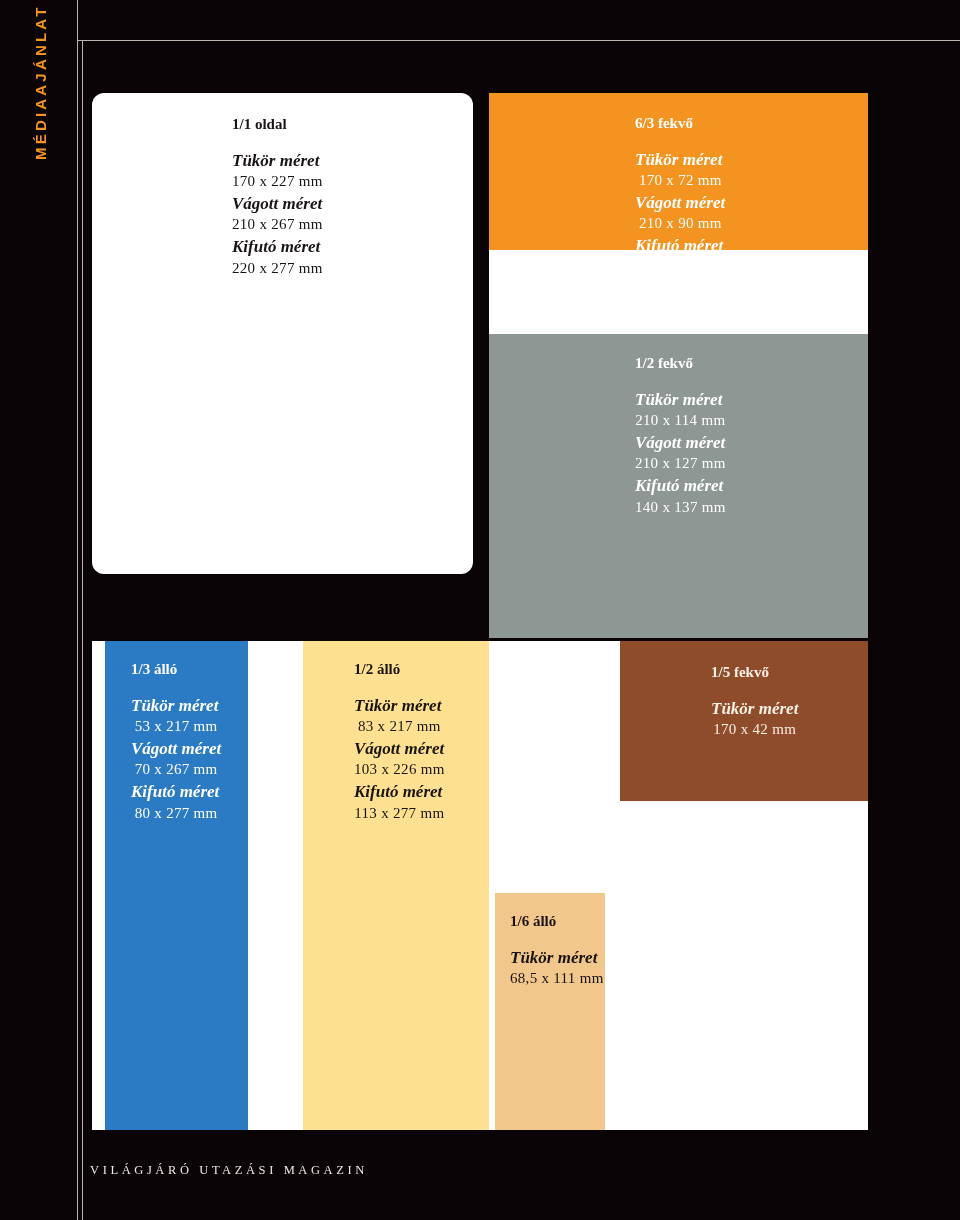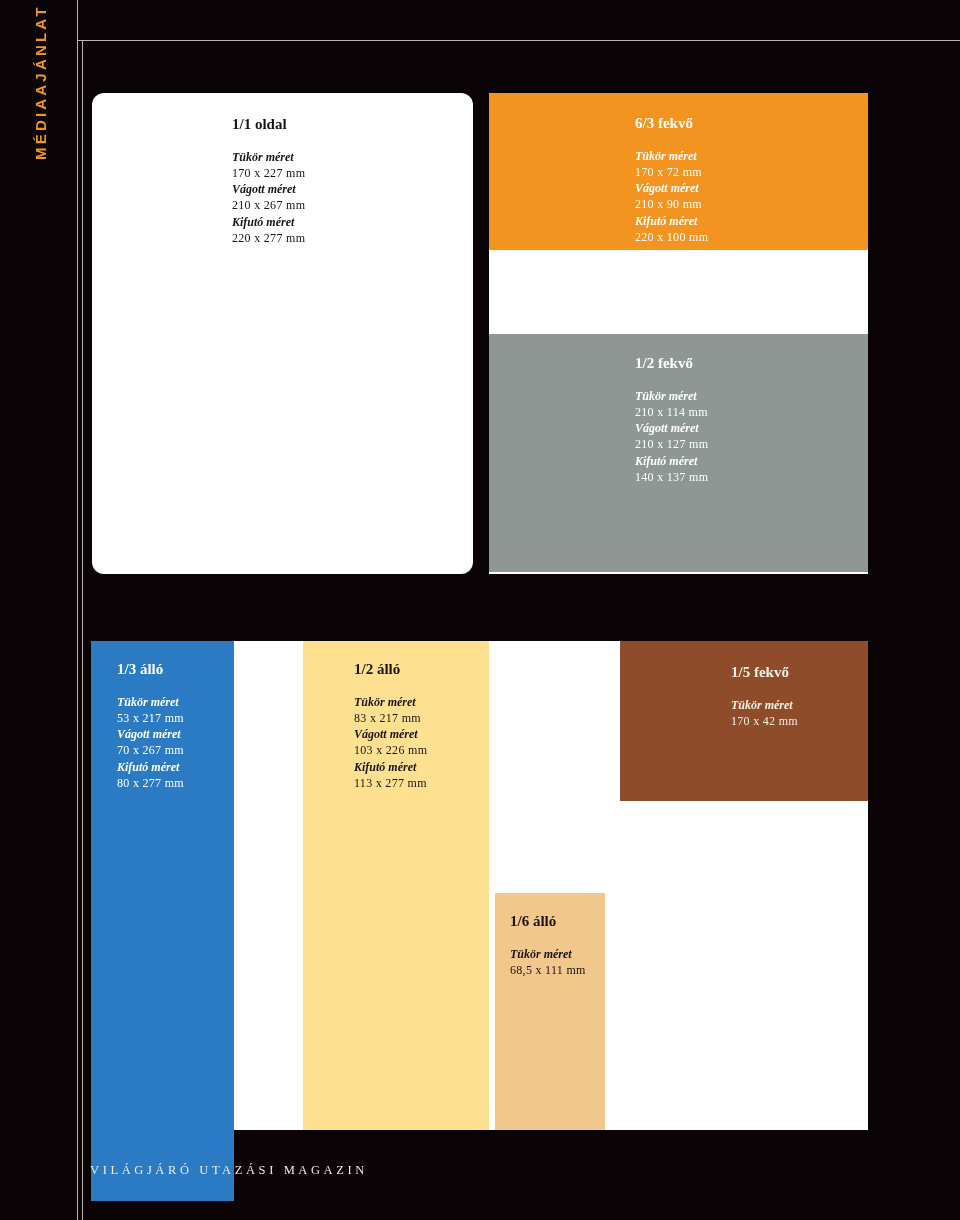--- a/index.html
+++ b/index.html
@@ -53,37 +53,38 @@
   .block .label {
     font-family: "Liberation Serif", "DejaVu Serif", serif;
     font-weight: bold;
     font-size: 15px;
     line-height: 1.25;
     margin: 0 0 16px 0;
   }
   .block .spec-name {
     font-style: italic;
     font-weight: bold;
-    font-size: 12px;
+    font-size: 17px;
     line-height: 1.32;
     margin: 0;
   }
   .block .spec-val {
-    font-size: 12px;
+    font-size: 15px;
     line-height: 1.32;
     margin: 0 0 1px 0;
     letter-spacing: .3px;
+    text-align: center;
   }
   .block .inner {
     position: absolute;
   }
 
   .on-light { color: #1a1414; }
   .on-dark  { color: #ffffff; }
-  .on-cream { color: #f6efe4; margin-left: 20px; }
+  .on-cream { color: #f6efe4; }
 
   
   #footer {
     position: absolute;
     left: 90px;
     top: 1163px;
     color: #efeae4;
     font-family: "Liberation Serif", "DejaVu Serif", serif;
     font-size: 12.5px;
     letter-spacing: 3.6px;
@@ -120,35 +121,35 @@
       <p class="label">6/3 fekvő</p>
       <p class="spec-name">Tükör méret</p>
       <p class="spec-val">170 x 72 mm</p>
       <p class="spec-name">Vágott méret</p>
       <p class="spec-val">210 x 90 mm</p>
       <p class="spec-name">Kifutó méret</p>
       <p class="spec-val">220 x 100 mm</p>
     </div>
   </div>
 
-  <div class="block" style="left:489px; top:334px; width:379px; height:238px; background:#8F9795;">
+  <div class="block" style="left:489px; top:334px; width:379px; height:304px; background:#8F9795;">
     <div class="inner on-dark" style="left:146px; top:20px;">
       <p class="label">1/2 fekvő</p>
       <p class="spec-name">Tükör méret</p>
       <p class="spec-val">210 x 114 mm</p>
       <p class="spec-name">Vágott méret</p>
       <p class="spec-val">210 x 127 mm</p>
       <p class="spec-name">Kifutó méret</p>
       <p class="spec-val">140 x 137 mm</p>
     </div>
   </div>
 
   <div class="block" style="left:92px; top:641px; width:381px; height:489px; background:#ffffff;"></div>
 
-  <div class="block" style="left:91px; top:641px; width:143px; height:560px; background:#2B7AC4;padding-left:44px;">
+  <div class="block" style="left:105px; top:641px; width:143px; height:489px; background:#2B7AC4;padding-left:44px;">
     <div class="inner on-dark" style="left:26px; top:19px;">
       <p class="label">1/3 álló</p>
       <p class="spec-name">Tükör méret</p>
       <p class="spec-val">53 x 217 mm</p>
       <p class="spec-name">Vágott méret</p>
       <p class="spec-val">70 x 267 mm</p>
       <p class="spec-name">Kifutó méret</p>
       <p class="spec-val">80 x 277 mm</p>
     </div>
   </div>

